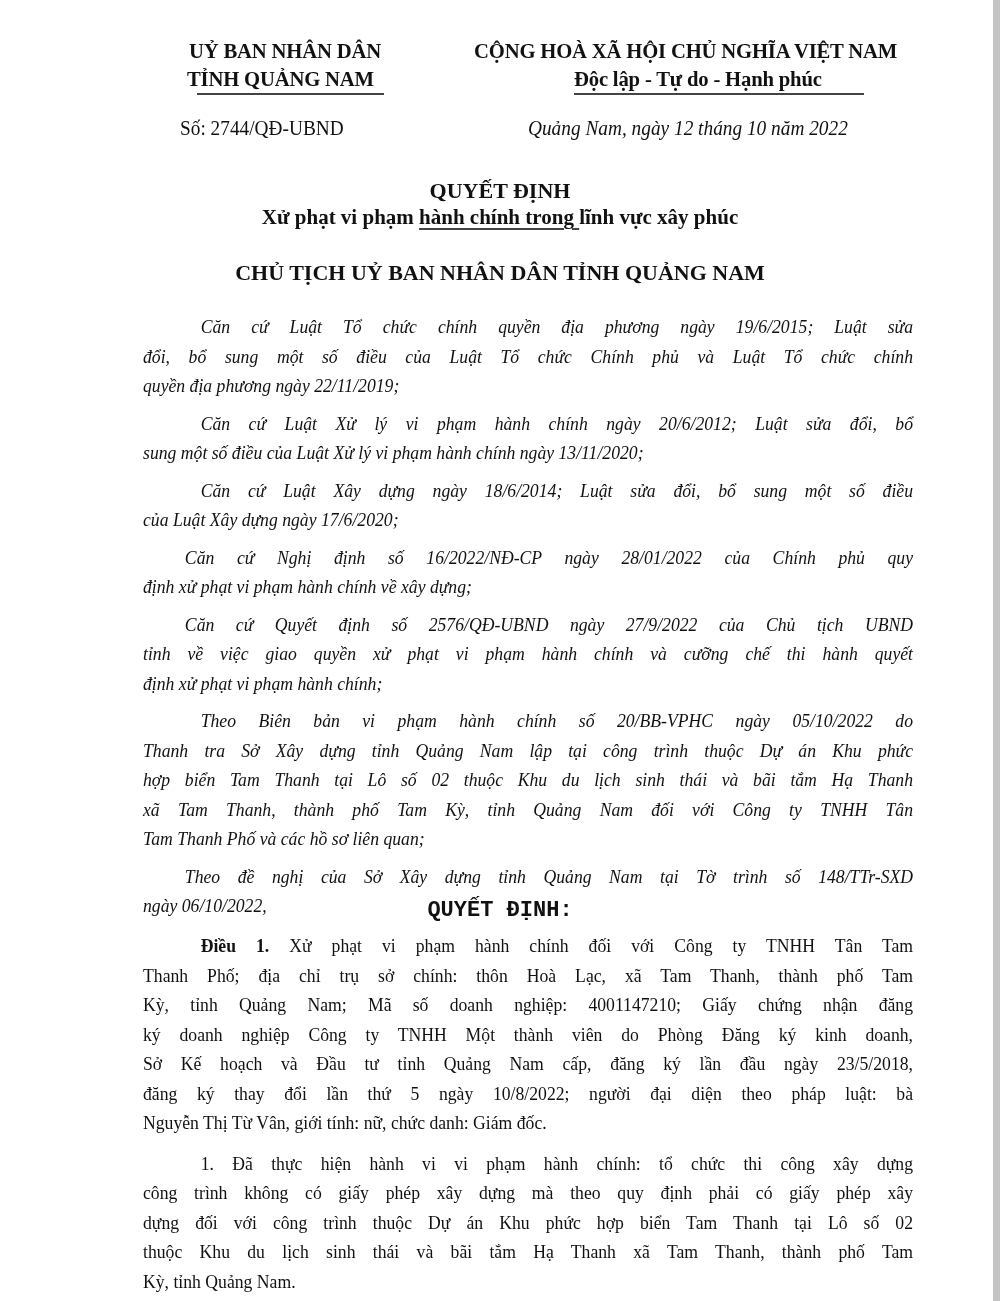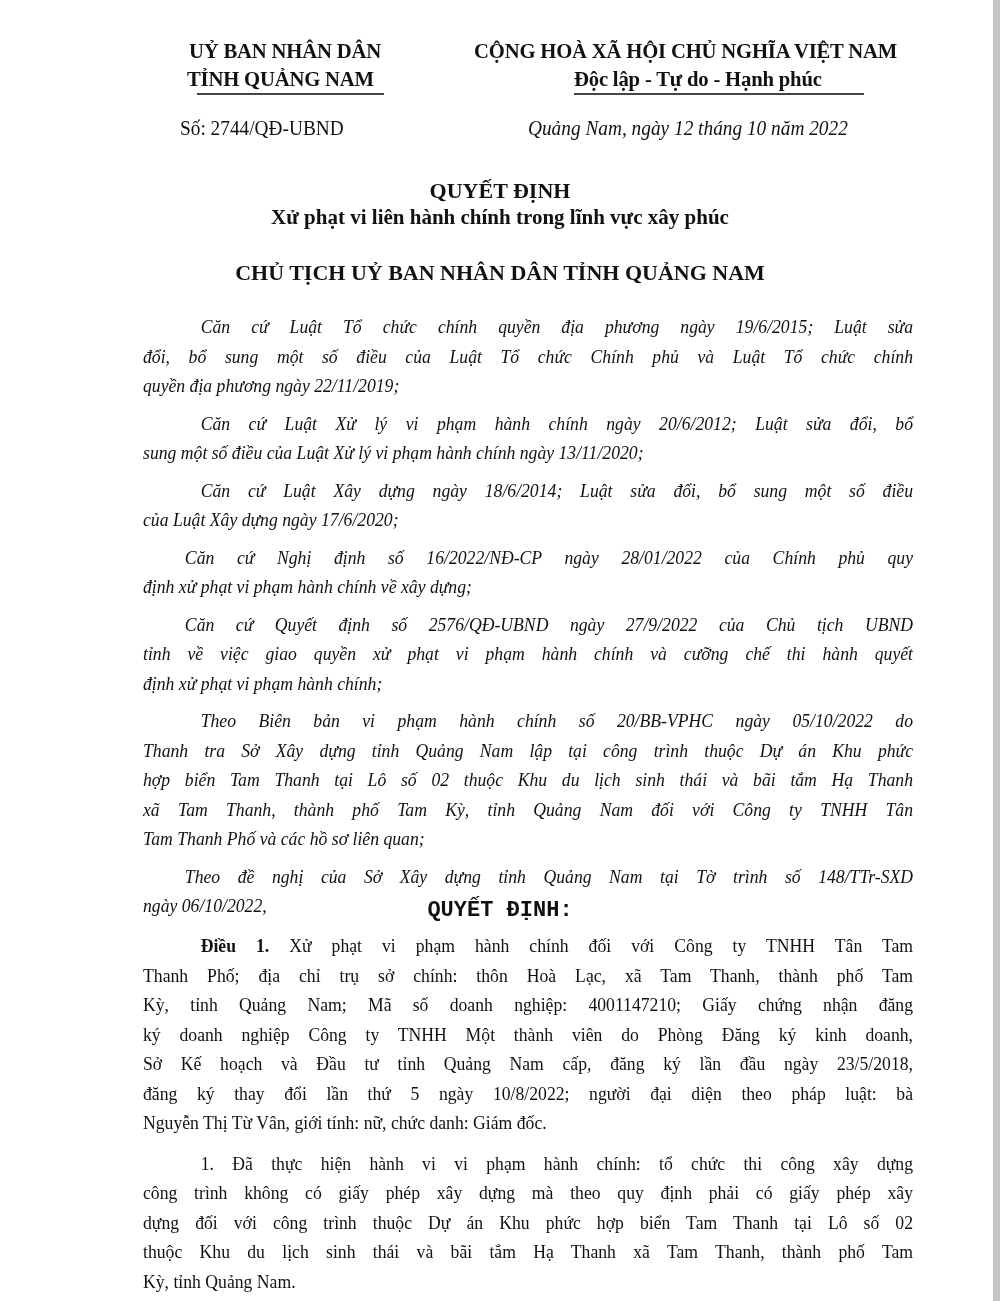--- a/index.html
+++ b/index.html
@@ -14,21 +14,21 @@
     background: #c4c4c4;
   }
   .abs { position: absolute; white-space: nowrap; }
   .hdr { font-weight: bold; font-size: 22px; letter-spacing: -0.2px; transform: scaleX(0.94); transform-origin: left top; }
   .uline { position: absolute; height: 2px; background: #444; }
   .num { font-size: 21px; transform: scaleX(0.92); transform-origin: left top; }
   .date { font-size: 21px; font-style: italic; transform: scaleX(0.92); transform-origin: left top; }
   .center-title { position: absolute; left: 0; width: 1000px; text-align: center; font-weight: bold; }
   .t1 { font-size: 22px; }
   .t2 { font-size: 21px; }
-  .sub-ul { text-decoration-color: #444; text-underline-offset: 4px; }
+  .sub-ul { text-decoration: underline; text-decoration-color: #444; text-underline-offset: 4px; }
 
   .body-block {
     position: absolute; left: 143px; width: 770px;
     font-size: 19px; line-height: 29.5px;
     text-align: justify;
   }
   .gap { height: 8px; }
   .line { display: block; text-align: justify; text-align-last: justify; white-space: nowrap; }
   .line.last { text-align-last: left; }
   .ind { display: inline-block; width: 62px; }
@@ -44,21 +44,21 @@
 <div class="uline" style="left:197px; top:93px; width:187px;"></div>
 <div class="abs num" style="left:180px; top:116px;">Số: 2744/QĐ-UBND</div>
 
 <div class="abs hdr" style="left:474px; top:38px;">CỘNG HOÀ XÃ HỘI CHỦ NGHĨA VIỆT NAM</div>
 <div class="abs hdr" style="left:574px; top:66px;">Độc lập - Tự do - Hạnh phúc</div>
 <div class="uline" style="left:574px; top:93px; width:290px;"></div>
 <div class="abs date" style="left:528px; top:116px;">Quảng Nam, ngày 12 tháng 10 năm 2022</div>
 
 <div class="center-title t1" style="top:178px;">QUYẾT ĐỊNH</div>
 <div class="center-title t2" style="top:205px;">
-  <span>Xử phạt vi liên </span><span class="sub-ul">hành chính trong </span><span>lĩnh vực xây phúc</span>
+  <span>Xử phạt vi phạm </span><span class="sub-ul">hành chính trong </span><span>lĩnh vực xây phúc</span>
 </div>
 <div class="center-title t1" style="top:260px;">CHỦ TỊCH UỶ BAN NHÂN DÂN TỈNH QUẢNG NAM</div>
 
 <div class="body-block" style="top:312px;">
   <div class="sq" style="font-style:italic;">
     <span class="line"><span class="ind" style="white-space: pre;"></span><span style="white-space: pre;">Căn cứ Luật Tổ chức chính quyền địa phương ngày 19/6/2015; Luật sửa</span></span>
     <span class="line"><span style="white-space: pre;">đổi, bổ sung một số điều của Luật Tổ chức Chính phủ và Luật Tổ chức chính</span></span>
     <span class="line last"><span style="white-space: pre;">quyền địa phương ngày 22/11/2019;</span></span>
   </div>
   <div class="gap"></div>

